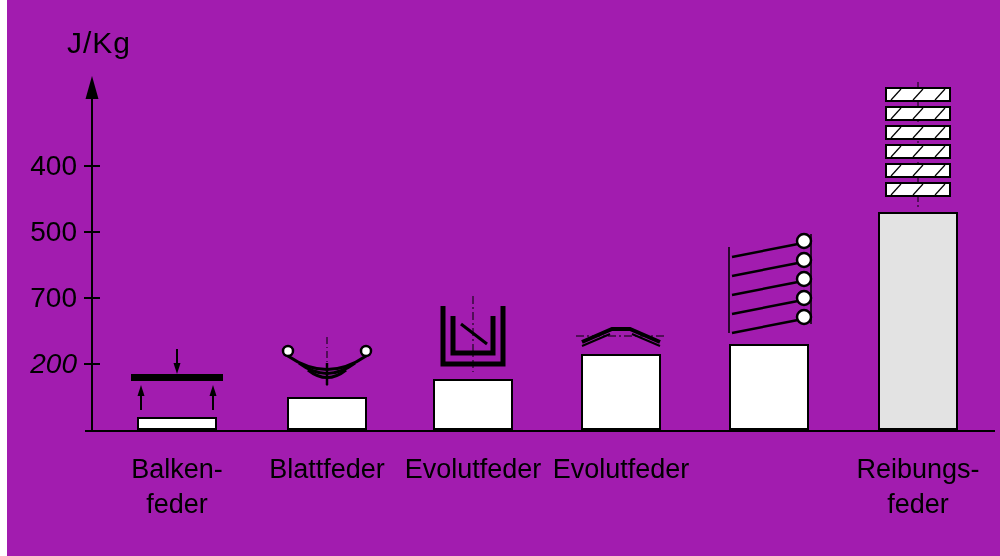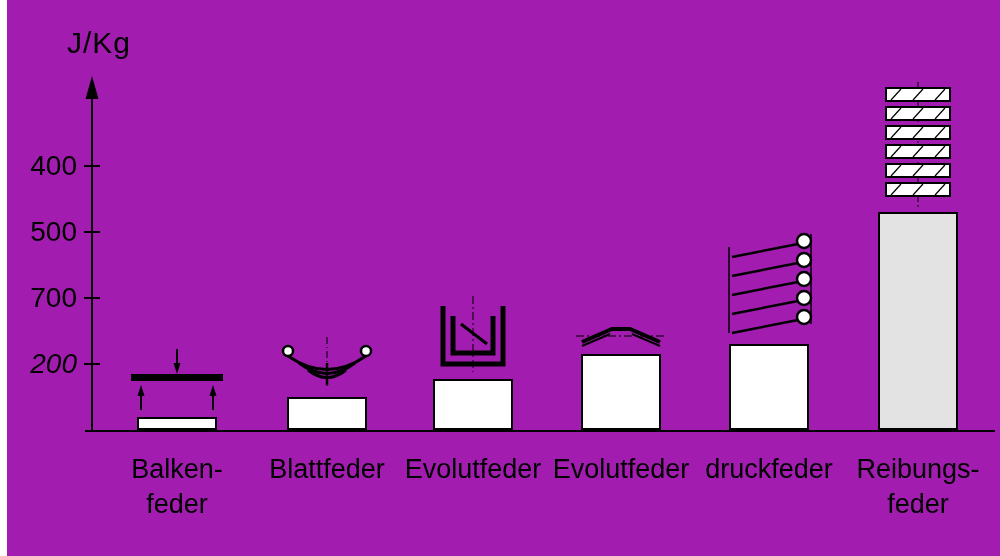--- a/index.html
+++ b/index.html
@@ -85,21 +85,20 @@
     <div class="spring-icon" style="left: 569px; top: 321px; width: 90px; height: 28px;">
       <svg viewBox="0 0 90 28">
         <line x1="0" y1="15" x2="90" y2="15" stroke="#000" stroke-width="1" stroke-dasharray="8,3,2,3"></line>
         <path d="M6,21 L36,8 L54,8 L84,21" fill="none" stroke="#000" stroke-width="4"></path>
         <path d="M6,25 L34,13" fill="none" stroke="#000" stroke-width="2"></path>
         <path d="M84,25 L56,13" fill="none" stroke="#000" stroke-width="2"></path>
       </svg>
     </div>
     <div class="bar" style="left: 722px; top: 344px; width: 80px; height: 86px; background: rgb(255, 255, 255); border-color: rgb(0, 0, 0);"></div>
     <div class="cat-label" style="left: 662px;">
-      <div>druckfeder</div>
     </div>
     <div class="spring-icon" style="left: 712px; top: 227px; width: 100px; height: 112px;">
       <svg viewBox="0 0 100 112">
         <line x1="10" y1="20" x2="10" y2="106" stroke="#000" stroke-width="1.5"></line>
         <line x1="92" y1="7" x2="92" y2="97" stroke="#000" stroke-width="1.5"></line>
         <circle cx="85" cy="14" r="7" fill="#fff" stroke="#000" stroke-width="2.5"></circle>
         <circle cx="85" cy="33" r="7" fill="#fff" stroke="#000" stroke-width="2.5"></circle>
         <circle cx="85" cy="52" r="7" fill="#fff" stroke="#000" stroke-width="2.5"></circle>
         <circle cx="85" cy="71" r="7" fill="#fff" stroke="#000" stroke-width="2.5"></circle>
         <circle cx="85" cy="90" r="7" fill="#fff" stroke="#000" stroke-width="2.5"></circle>

